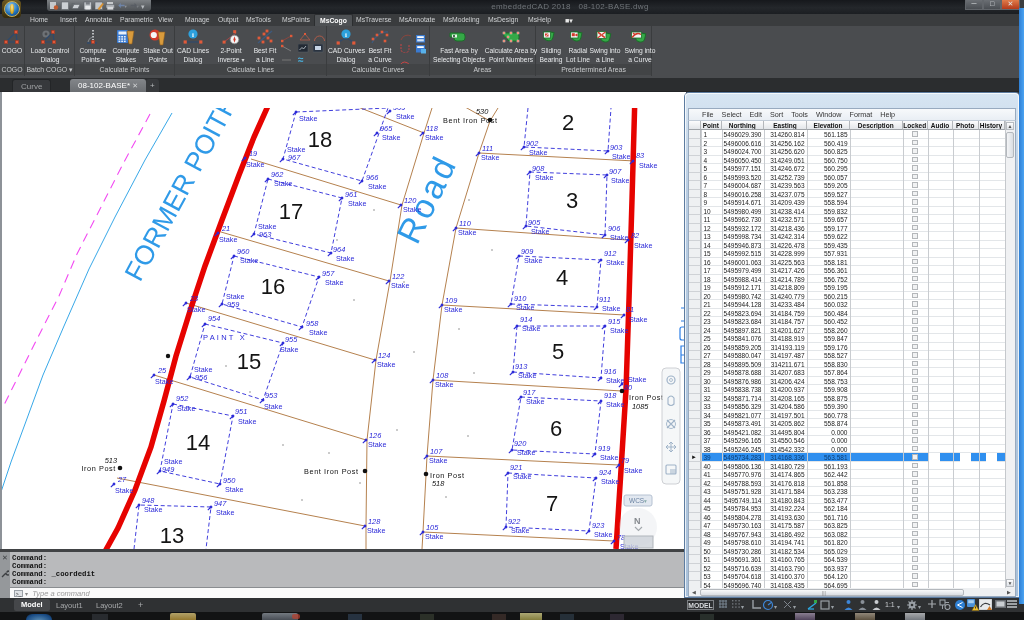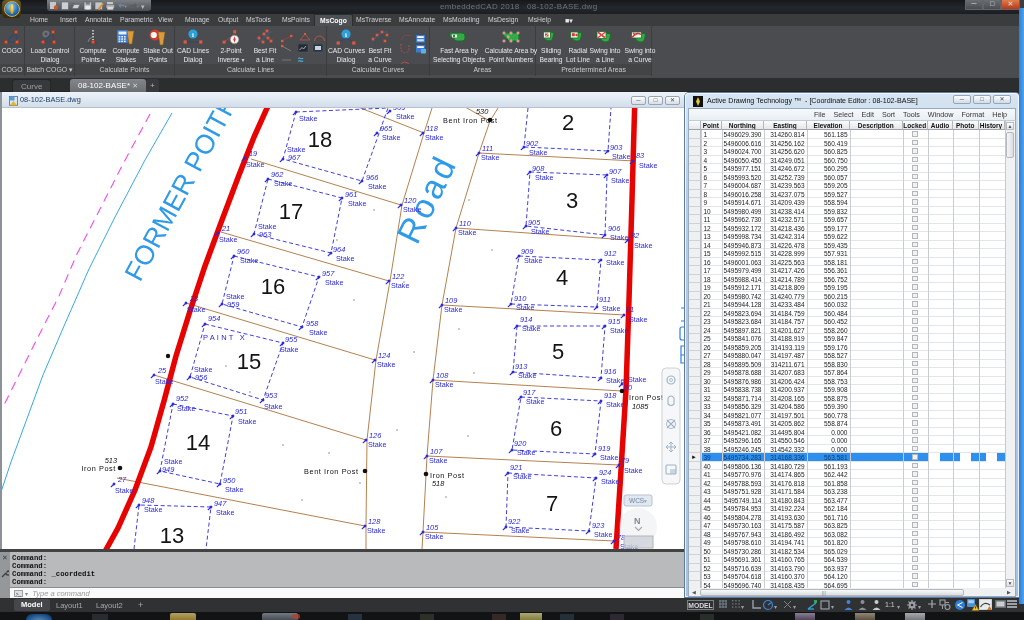--- a/index.html
+++ b/index.html
@@ -5,21 +5,21 @@
  font-family:"Liberation Sans",sans-serif;}
 .abs{position:absolute;}
 #app{position:relative;width:1024px;height:620px;background:#3b3d3f;}
 
 #titlebar{left:0;top:0;width:1019px;height:14px;
  background:linear-gradient(#16181c,#24272b 55%,#1b1e22);}
 #qat{left:47px;top:0;width:104px;height:11px;border-radius:0 0 3px 3px;
  background:linear-gradient(#7d8185,#5e6266 60%,#4e5256);display:flex;align-items:center;gap:1px;padding-left:2px;}
 .qi{width:11px;height:10px;display:flex;align-items:center;} .qi svg{display:block;}
 #apptitle{left:440px;top:2px;width:260px;height:10px;color:#70757a;font-size:8px;
- letter-spacing:.3px;}
+ text-align:center;letter-spacing:.3px;}
 #winbtns{right:4px;top:0;height:10px;display:flex;}
 .wb{width:18px;height:10px;border:1px solid #62666b;border-top:none;
  background:linear-gradient(#6b6f74,#4a4e53);color:#dfe2e5;font-size:7px;line-height:8px;text-align:center;}
 .wb.close{background:linear-gradient(#e07b4a,#b33a1b);width:19px;}
 
 #tabrow{left:0;top:14px;width:1019px;height:12px;background:#3a3c3e;font-size:6.8px;color:#cfd1d3;}
 #tabrow span{position:absolute;top:2px;}
 #tabrow .act{background:#4e5154;border:1px solid #2c2e30;border-bottom:none;border-radius:2px 2px 0 0;
  top:0px;padding:2px 5px;color:#fff;font-weight:bold;}
 
@@ -341,29 +341,20 @@
           </svg>Swing into<br>a Curve</div>
         <div class="pfoot">Predetermined Areas</div>
       </div>
     </div>
 <div id="filetabs" class="abs">
  <div class="ftab" style="left:12px;background:#37393c;color:#9fa1a3;border:1px solid #232527;border-bottom:none;">Curve</div>
  <div class="ftab" style="left:70px;background:linear-gradient(#83868a,#6b6e72);color:#fff;">08-102-BASE* <span style="color:#d0d2d4;font-size:7px;">✕</span></div>
  <div class="ftab" style="left:146px;background:#37393c;color:#b8babc;padding:0 4px;">+</div>
 </div>
 <div id="dwin" class="abs">
- <div id="dtitle" class="abs">
-   <svg class="abs" style="left:7px;top:4px;" width="10" height="10" viewBox="0 0 10 10">
-          <rect x="0.5" y="0.5" width="8" height="9" fill="#dce7f2" stroke="#4a6d96" stroke-width=".8"></rect>
-          <path d="M0.5 0.5 h5 v4 h-5 Z" fill="#5b9bd4"></path>
-          <path d="M0.5 9.5 l4-4.5 4 4.5 Z" fill="#e8b72a"></path>
-        </svg>
-   <span class="abs" style="left:18px;top:3px;">08-102-BASE.dwg</span>
-   <div class="abs" style="right:8px;top:3px;"><span class="mdibtn">─</span><span class="mdibtn">□</span><span class="mdibtn">✕</span></div>
- </div>
  <div class="abs t" style="left:6px;top:20px;font-size:7.5px;font-weight:bold;color:#1a1a1a;">[−][Top][2D Wireframe]</div>
  <svg class="abs" style="left:0;top:16px;" width="686" height="441" viewBox="0 108 686 441">
         <rect x="0" y="108" width="686" height="441" fill="#ffffff"></rect>
         <path d="M148,114 L121,164 L98,209 L75,254 L57,296 L34,341 L13,383 L2,405" fill="none" stroke="#f24af2" stroke-width="1.1" stroke-dasharray="9 6"></path>
         <path d="M170,113 L143,160 L113,217 L87,269 L62,326 L41,375 L23,424 L9,462 L-2,495" fill="none" stroke="#38a8e8" stroke-width="1"></path>
         <path d="M318,92 L422,133" stroke="#b5814e" stroke-width="1"></path>
         <path d="M440,94 L488,121" stroke="#b5814e" stroke-width="1"></path>
         <path d="M249,159 L399,205" stroke="#b5814e" stroke-width="1"></path>
         <path d="M219,232 L387,281" stroke="#b5814e" stroke-width="1"></path>
         <path d="M184,303 L373,360" stroke="#b5814e" stroke-width="1"></path>
@@ -913,32 +904,22 @@
       <div class="abs" style="opacity:.72;left:492px;top:2px;width:14px;height:6px;background:#41322e;"></div>
       <div class="abs" style="opacity:.72;left:520px;top:1px;width:22px;height:7px;background:linear-gradient(#e8e29a,#b0a84e);"></div>
       <div class="abs" style="opacity:.72;left:560px;top:2px;width:14px;height:6px;background:#2c3a46;"></div>
       <div class="abs" style="opacity:.72;left:610px;top:2px;width:14px;height:6px;background:#38303e;"></div>
       <div class="abs" style="opacity:.72;left:700px;top:2px;width:14px;height:6px;background:#303a34;"></div>
       <div class="abs" style="opacity:.72;left:795px;top:1px;width:20px;height:7px;background:linear-gradient(#b8a8c2,#6a5878);"></div>
       <div class="abs" style="opacity:.72;left:855px;top:1px;width:20px;height:7px;background:linear-gradient(#c2b4a0,#7a6a52);"></div>
       <div class="abs" style="opacity:.72;left:905px;top:1px;width:20px;height:7px;background:linear-gradient(#e0e2e6,#9aa0a8);"></div>
     </div>
 <div id="cwin" class="abs">
- <div id="ctitle" class="abs">
-  <svg class="abs" style="left:8px;top:1px;" width="10" height="11" viewBox="0 0 10 11">
-          <rect x="0" y="0" width="10" height="11" fill="#101010"></rect>
-          <path d="M5 1 L7 5.5 L5 10 L3 5.5 Z" fill="#e8c824"></path>
-        </svg>
-  <span class="abs" style="left:22px;top:2px;">Active Drawing Technology ™&nbsp; - [Coordinate Editor : 08-102-BASE]</span>
-  <div class="abs" style="right:8px;top:0px;">
-   <span class="mdibtn" style="width:18px;background:linear-gradient(#fefefe,#cfdcec);">─</span><span class="mdibtn" style="width:18px;background:linear-gradient(#fefefe,#cfdcec);">□</span><span class="mdibtn" style="width:18px;background:linear-gradient(#fefefe,#cfdcec);">✕</span>
-  </div>
- </div>
  <div id="cmenu" class="abs">
-        <div style="margin:1px 0 0 13px;text-align:right;"><span>File</span><span>Select</span><span>Edit</span><span>Sort</span><span>Tools</span><span>Window</span><span>Format</span><span>Help</span></div>
+        <div style="margin:1px 0 0 13px;"><span>File</span><span>Select</span><span>Edit</span><span>Sort</span><span>Tools</span><span>Window</span><span>Format</span><span>Help</span></div>
       </div>
  <div id="ctable" class="abs">
    <div class="abs" style="left:0;top:0;width:326px;height:9px;">
           <div class="abs" style="left:0.0px;top:0;width:12.0px;height:9px;background:linear-gradient(#fcfcfd,#e3e6ea);border-right:1px solid #b4b7bb;border-bottom:1px solid #9fa3a8;font-size:6.5px;font-weight:bold;color:#111;text-align:center;line-height:9.5px;overflow:hidden;"></div>
           <div class="abs" style="left:12.0px;top:0;width:20.5px;height:9px;background:linear-gradient(#fcfcfd,#e3e6ea);border-right:1px solid #b4b7bb;border-bottom:1px solid #9fa3a8;font-size:6.5px;font-weight:bold;color:#111;text-align:center;line-height:9.5px;overflow:hidden;">Point</div>
           <div class="abs" style="left:32.5px;top:0;width:42.5px;height:9px;background:linear-gradient(#fcfcfd,#e3e6ea);border-right:1px solid #b4b7bb;border-bottom:1px solid #9fa3a8;font-size:6.5px;font-weight:bold;color:#111;text-align:center;line-height:9.5px;overflow:hidden;">Northing</div>
           <div class="abs" style="left:75.0px;top:0;width:43.0px;height:9px;background:linear-gradient(#fcfcfd,#e3e6ea);border-right:1px solid #b4b7bb;border-bottom:1px solid #9fa3a8;font-size:6.5px;font-weight:bold;color:#111;text-align:center;line-height:9.5px;overflow:hidden;">Easting</div>
           <div class="abs" style="left:118.0px;top:0;width:43.0px;height:9px;background:linear-gradient(#fcfcfd,#e3e6ea);border-right:1px solid #b4b7bb;border-bottom:1px solid #9fa3a8;font-size:6.5px;font-weight:bold;color:#111;text-align:center;line-height:9.5px;overflow:hidden;">Elevation</div>
           <div class="abs" style="left:161.0px;top:0;width:52.5px;height:9px;background:linear-gradient(#fcfcfd,#e3e6ea);border-right:1px solid #b4b7bb;border-bottom:1px solid #9fa3a8;font-size:6.5px;font-weight:bold;color:#111;text-align:center;line-height:9.5px;overflow:hidden;">Description</div>
           <div class="abs" style="left:213.5px;top:0;width:25.5px;height:9px;background:linear-gradient(#fcfcfd,#e3e6ea);border-right:1px solid #b4b7bb;border-bottom:1px solid #9fa3a8;font-size:6.5px;font-weight:bold;color:#111;text-align:center;line-height:9.5px;overflow:hidden;">Locked</div>

